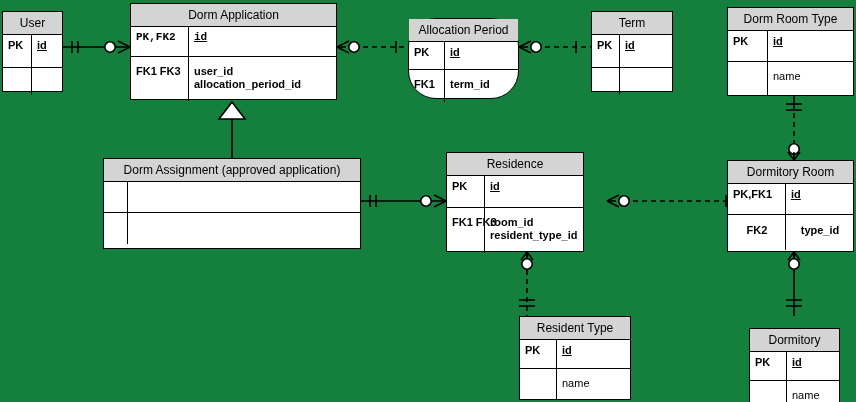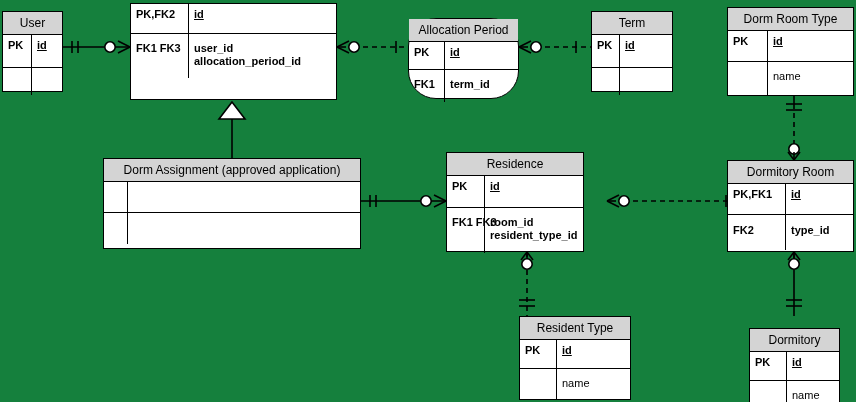--- a/index.html
+++ b/index.html
@@ -181,21 +181,22 @@
       <div class="ecell-key" style="width:29px;">PK</div>
       <div class="ecell-attr b"><span class="pk">id</span></div>
     </div>
     <div class="erow last" style="height:27px;">
       <div class="ecell-key" style="width:29px;"></div>
       <div class="ecell-attr"></div>
     </div>
   </div>
 
   <div class="entity" style="left:130px; top:3px; width:207px; height:97px;">
-    <div class="erow" style="height:30px;">
+    <div class="ehead">Dorm Application</div>
+    <div class="erow" style="height:30px;font-family:Liberation Mono, monospace;">
       <div class="ecell-key" style="width:58px;">PK,FK2</div>
       <div class="ecell-attr b"><span class="pk">id</span></div>
     </div>
     <div class="erow last" style="height:44px;">
       <div class="ecell-key" style="width:58px; padding-top:8px;">
         
         <span class="ln">FK1</span>
         <span class="ln">FK3</span>
       </div>
       <div class="ecell-attr b" style="padding-top:8px;">
@@ -270,21 +271,21 @@
       </div>
     </div>
   </div>
 
   <div class="entity" style="left:727px; top:160px; width:127px; height:92px;">
     <div class="ehead">Dormitory Room</div>
     <div class="erow" style="height:31px;">
       <div class="ecell-key" style="width:58px;">PK,FK1</div>
       <div class="ecell-attr b"><span class="pk">id</span></div>
     </div>
-    <div class="erow last" style="height:35px;">
+    <div class="erow last" style="height:35px;text-align:center;">
       <div class="ecell-key" style="width:58px; padding-top:9px;">FK2</div>
       <div class="ecell-attr b" style="padding-top:9px;">type_id</div>
     </div>
   </div>
 
   <div class="entity" style="left:471px; top:316px; width:112px; height:84px;margin-left:48px;">
     <div class="ehead">Resident Type</div>
     <div class="erow" style="height:29px;">
       <div class="ecell-key" style="width:37px;">PK</div>
       <div class="ecell-attr b"><span class="pk">id</span></div>

